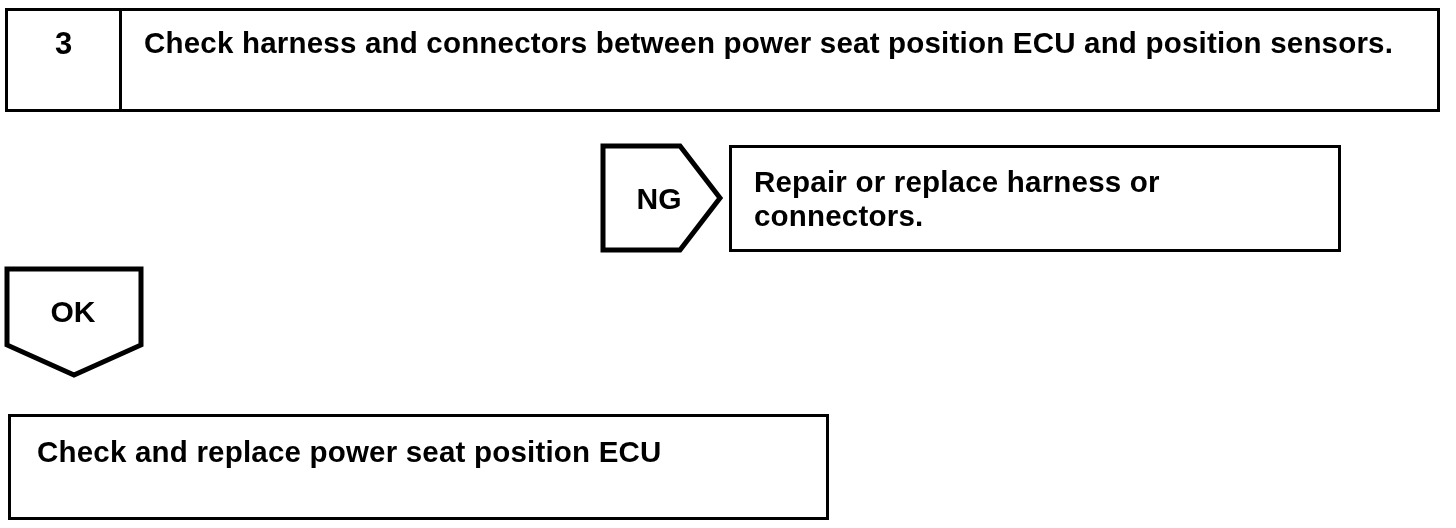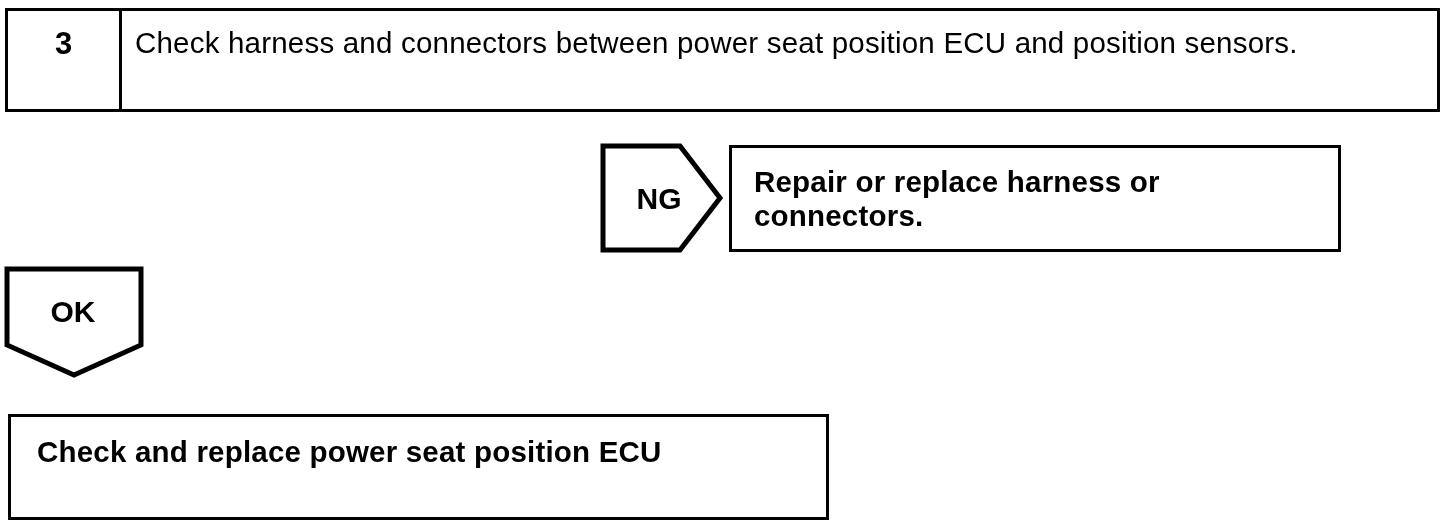--- a/index.html
+++ b/index.html
@@ -33,22 +33,22 @@
     display: flex;
     justify-content: center;
     align-items: flex-start;
     padding-top: 17px;
     font-weight: bold;
     font-size: 31px;
     line-height: 1;
   }
   .step-instruction {
     flex: 1;
-    padding: 15px 20px 0 13px;
-    font-weight: normal;
+    padding: 15px 20px 0 22px;
+    font-weight: bold;
     font-size: 29.5px;
     line-height: 33px;
     letter-spacing: 0.2px;
     border-radius: 7px;
   }
   
   .ng-connector {
     position: absolute;
     left: 599px; top: 142px;
     width: 126px; height: 112px;

